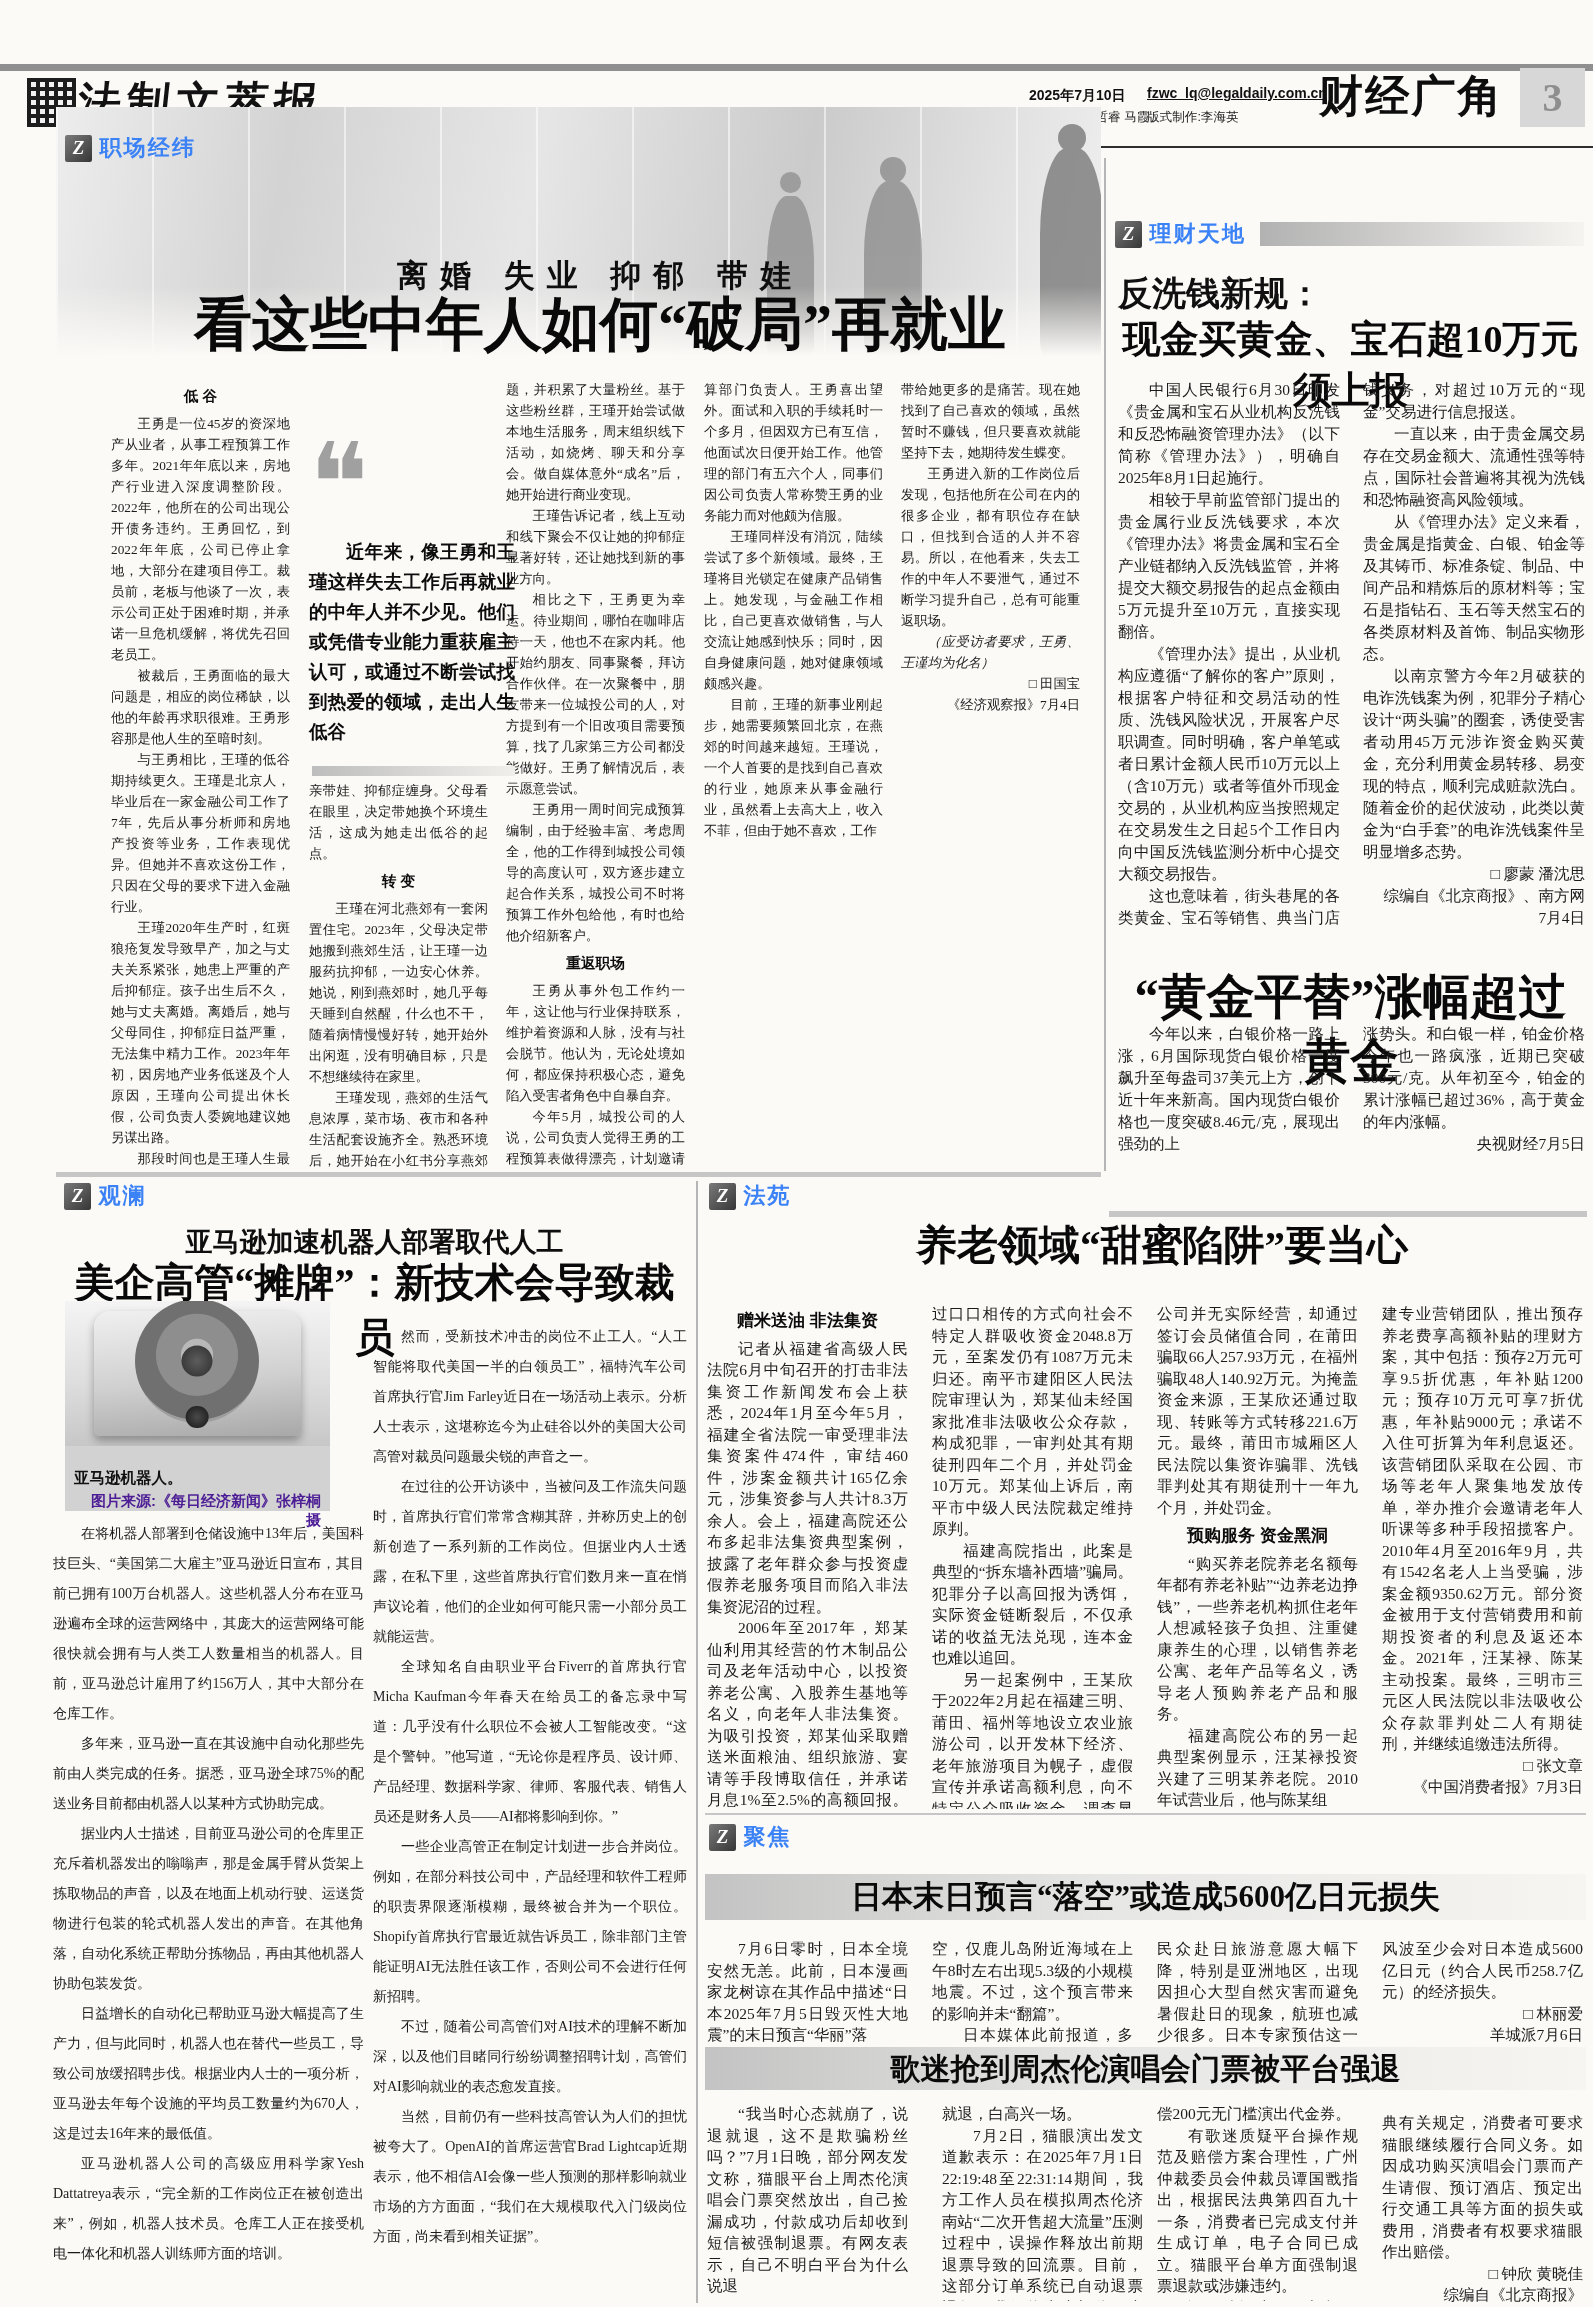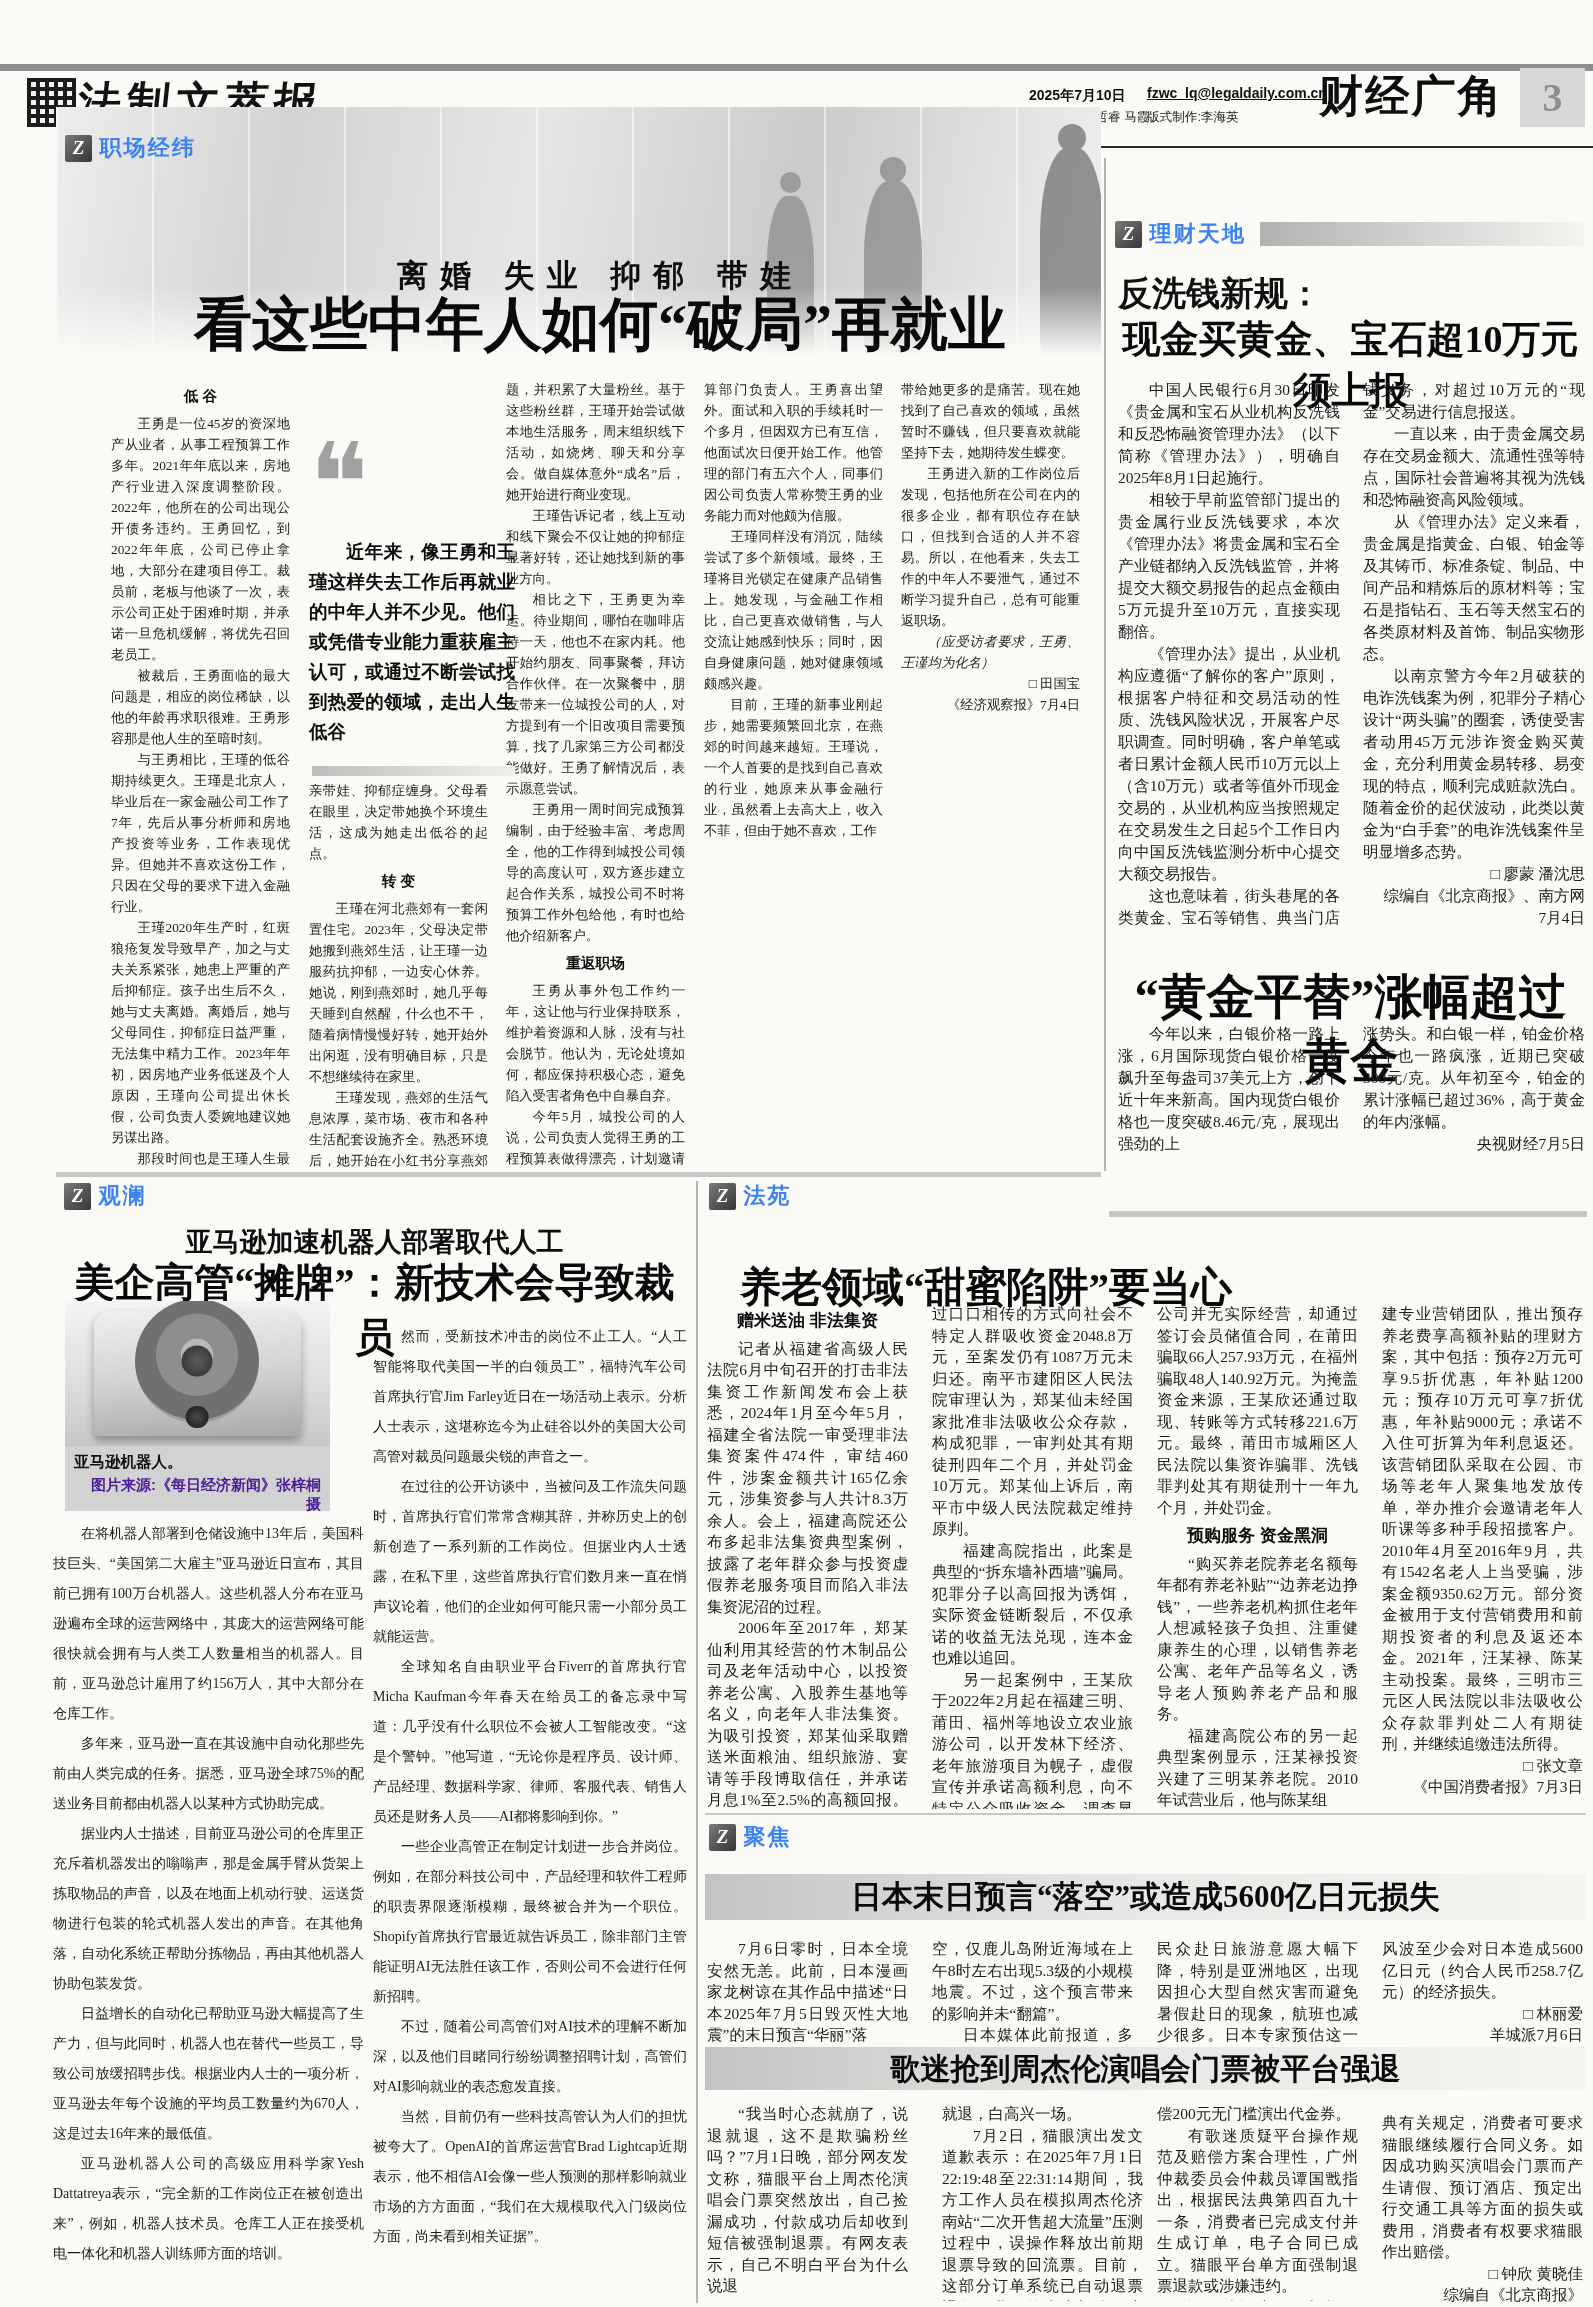--- a/index.html
+++ b/index.html
@@ -71,25 +71,25 @@
 
   .photo{left:65px;top:1301px;width:265px;height:145px;overflow:hidden;background:linear-gradient(180deg,#f4f4f4,#dedede 55%,#c7c7c7);}
   .robot{position:absolute;left:11%;top:7%;width:78%;height:86%;border-radius:16.3px 16.3px 6px 6px;
          background:linear-gradient(175deg,#f0f0f0,#d0d0d0 55%,#a8a8a8);box-shadow:0 4.4px 9px rgba(0,0,0,.3);}
   .disc{position:absolute;left:50%;top:40%;width:60%;padding-bottom:60%;transform:translate(-50%,-50%);border-radius:50%;
         background:radial-gradient(circle at 50% 45%,#b8b8b8 0 17%,#8e8e8e 18% 44%,#707070 45% 70%,#9e9e9e 71% 100%);}
   .hub{position:absolute;left:50%;top:40%;width:15%;padding-bottom:15%;transform:translate(-50%,-50%);border-radius:50%;
        background:radial-gradient(#5d5d5d,#2c2c2c);}
   .knob{position:absolute;left:50%;bottom:6%;width:11%;padding-bottom:11%;transform:translateX(-50%);border-radius:50%;
         background:radial-gradient(#4a4a4a,#151515);}
-  .caption{left:65px;top:1446px;width:265px;height:65px;background:#d2d2d2;padding:6px 9px;box-sizing:border-box;}
+  .caption{left:65px;top:1446px;width:265px;height:65px;background:#d2d2d2;padding:22px 9px;box-sizing:border-box;}
   .caption .c1{font-family:"Liberation Sans","DejaVu Sans",sans-serif;font-weight:700;font-size:15.5px;color:#111;margin:0;}
   .caption .c2{font-family:"Liberation Sans","DejaVu Sans",sans-serif;font-weight:700;font-size:15px;color:#4c1d95;margin:3px 0 0;text-align:right;}
 
-  .law-headline{left:740px;top:1218px;width:844px;font-weight:900;font-size:41px;color:#090909;margin-top:42px;}
+  .law-headline{left:740px;top:1218px;width:844px;text-align:center;font-weight:900;font-size:41px;color:#090909;}
 
   .band{background:linear-gradient(90deg,#c3c3c3 0%,#e6e6e4 45%,#f6f5f2 100%);display:flex;align-items:center;justify-content:center;}
   .band-text{font-weight:900;font-size:31px;color:#0a0a0a;}
 </style>
 </head>
 <body>
 
 <div id="page">
 
   <div class="abs topbar"></div>

